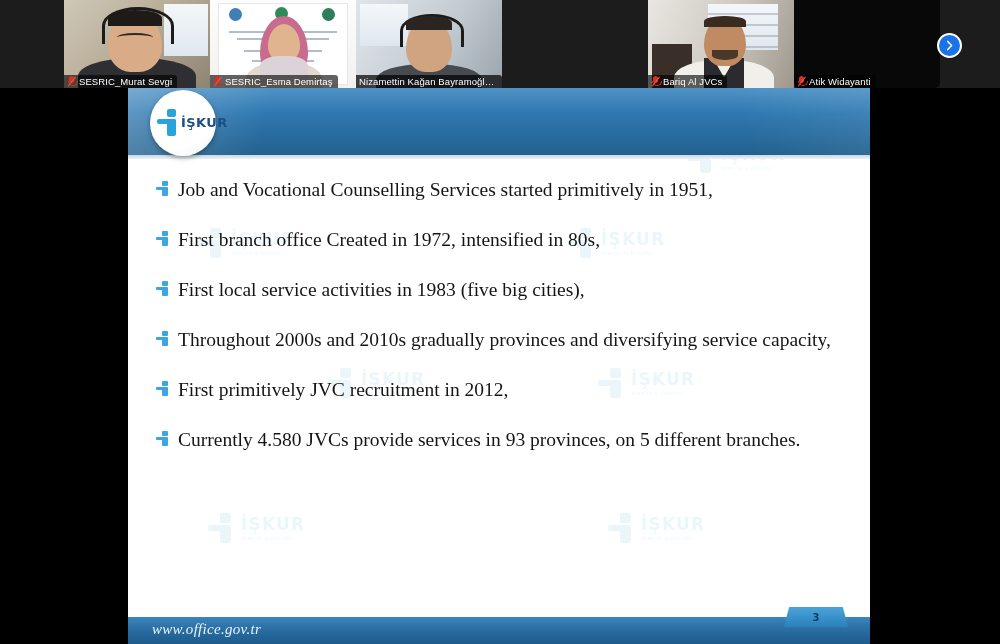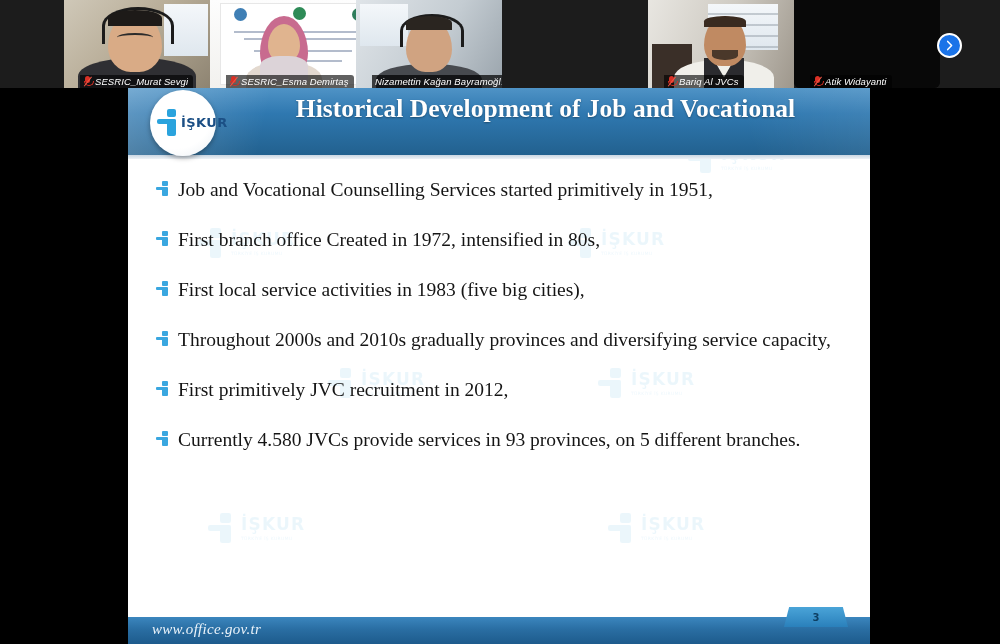--- a/index.html
+++ b/index.html
@@ -4,23 +4,23 @@
 <style>
   html,body{margin:0;padding:0;background:#000;}
   body{width:1000px;height:644px;overflow:hidden;font-family:"Liberation Sans",sans-serif;}
   #screen{position:relative;width:1000px;height:644px;background:#000;overflow:hidden;}
 
   
   #filmstrip{position:absolute;left:0;top:0;width:1000px;height:88px;background:#1c1c1c;}
   .tile{position:absolute;top:0;height:88px;overflow:hidden;background:#111;}
   .tile .vid{position:absolute;inset:0;}
   .tile.active{box-shadow:inset 0 0 0 2px #3ddc84;}
-  .namebar{position:absolute;left:16px;bottom:0;display:flex;align-items:center;
+  .namebar{position:absolute;left:0;bottom:0;display:flex;align-items:center;
            gap:3px;padding:1px 5px 1px 3px;background:rgba(0,0,0,.62);
-           border-top-right-radius:3px;max-width:100%;box-sizing:border-box;font-style:italic;}
+           border-top-right-radius:3px;max-width:100%;box-sizing:border-box;}
   .namebar .nm{color:#fff;font-size:9.5px;white-space:nowrap;overflow:hidden;
                text-overflow:ellipsis;letter-spacing:.1px;}
   .micmute{width:9px;height:11px;position:relative;flex:0 0 auto;}
   .micmute .body{position:absolute;left:2px;top:0;width:5px;height:7px;
                  border-radius:2.5px;background:#d93025;}
   .micmute .arc{position:absolute;left:0.5px;top:5px;width:8px;height:4px;
                 border:1.2px solid #d93025;border-top:none;
                 border-radius:0 0 5px 5px;}
   .micmute .slash{position:absolute;left:-1px;top:5px;width:12px;height:1.4px;
                   background:#f05545;transform:rotate(-52deg);transform-origin:center;}
@@ -152,21 +152,21 @@
       <div class="namebar">
         <span class="micmute">
           <span class="body"></span>
             <span class="arc"></span>
             <span class="slash"></span>
         </span>
         <span class="nm">SESRIC_Murat Sevgi</span>
       </div>
     </div>
 
-    <div class="tile" style="left:210px;width:146px;padding-left:40px;">
+    <div class="tile" style="left:210px;width:146px;">
       <div class="vid bg-doc">
         <div class="docsheet">
           <div class="doc-logo" style="left:8%;top:5%;background:#3f7fb5;"></div>
           <div class="doc-logo" style="left:44%;top:4%;background:#2e8b57;"></div>
           <div class="doc-logo" style="left:80%;top:5%;background:#2e7d5b;"></div>
           <div class="doc-line" style="left:8%;top:34%;width:84%;"></div>
           <div class="doc-line" style="left:14%;top:42%;width:72%;"></div>
           <div class="doc-line" style="left:20%;top:58%;width:60%;height:1.5px;"></div>
           <div class="doc-line" style="left:26%;top:70%;width:48%;height:1.5px;"></div>
         </div>
@@ -320,21 +320,20 @@
           <span class="mark">
             <span class="dot"></span>
               <span class="stem"></span>
               <span class="bar"></span>
           </span>
           <span class="word">İŞKUR</span>
         </div>
       </div>
 
       <div id="slide-title">
-        <span>Historical Development of Job and Vocational</span>
       </div>
 
       <div id="slide-body">
         <div class="bullet">
           <span class="bmark">
               <span class="dot"></span>
               <span class="stem"></span>
               <span class="bar"></span>
             </span>
           <span>Job and Vocational Counselling Services started primitively in 1951,</span>

